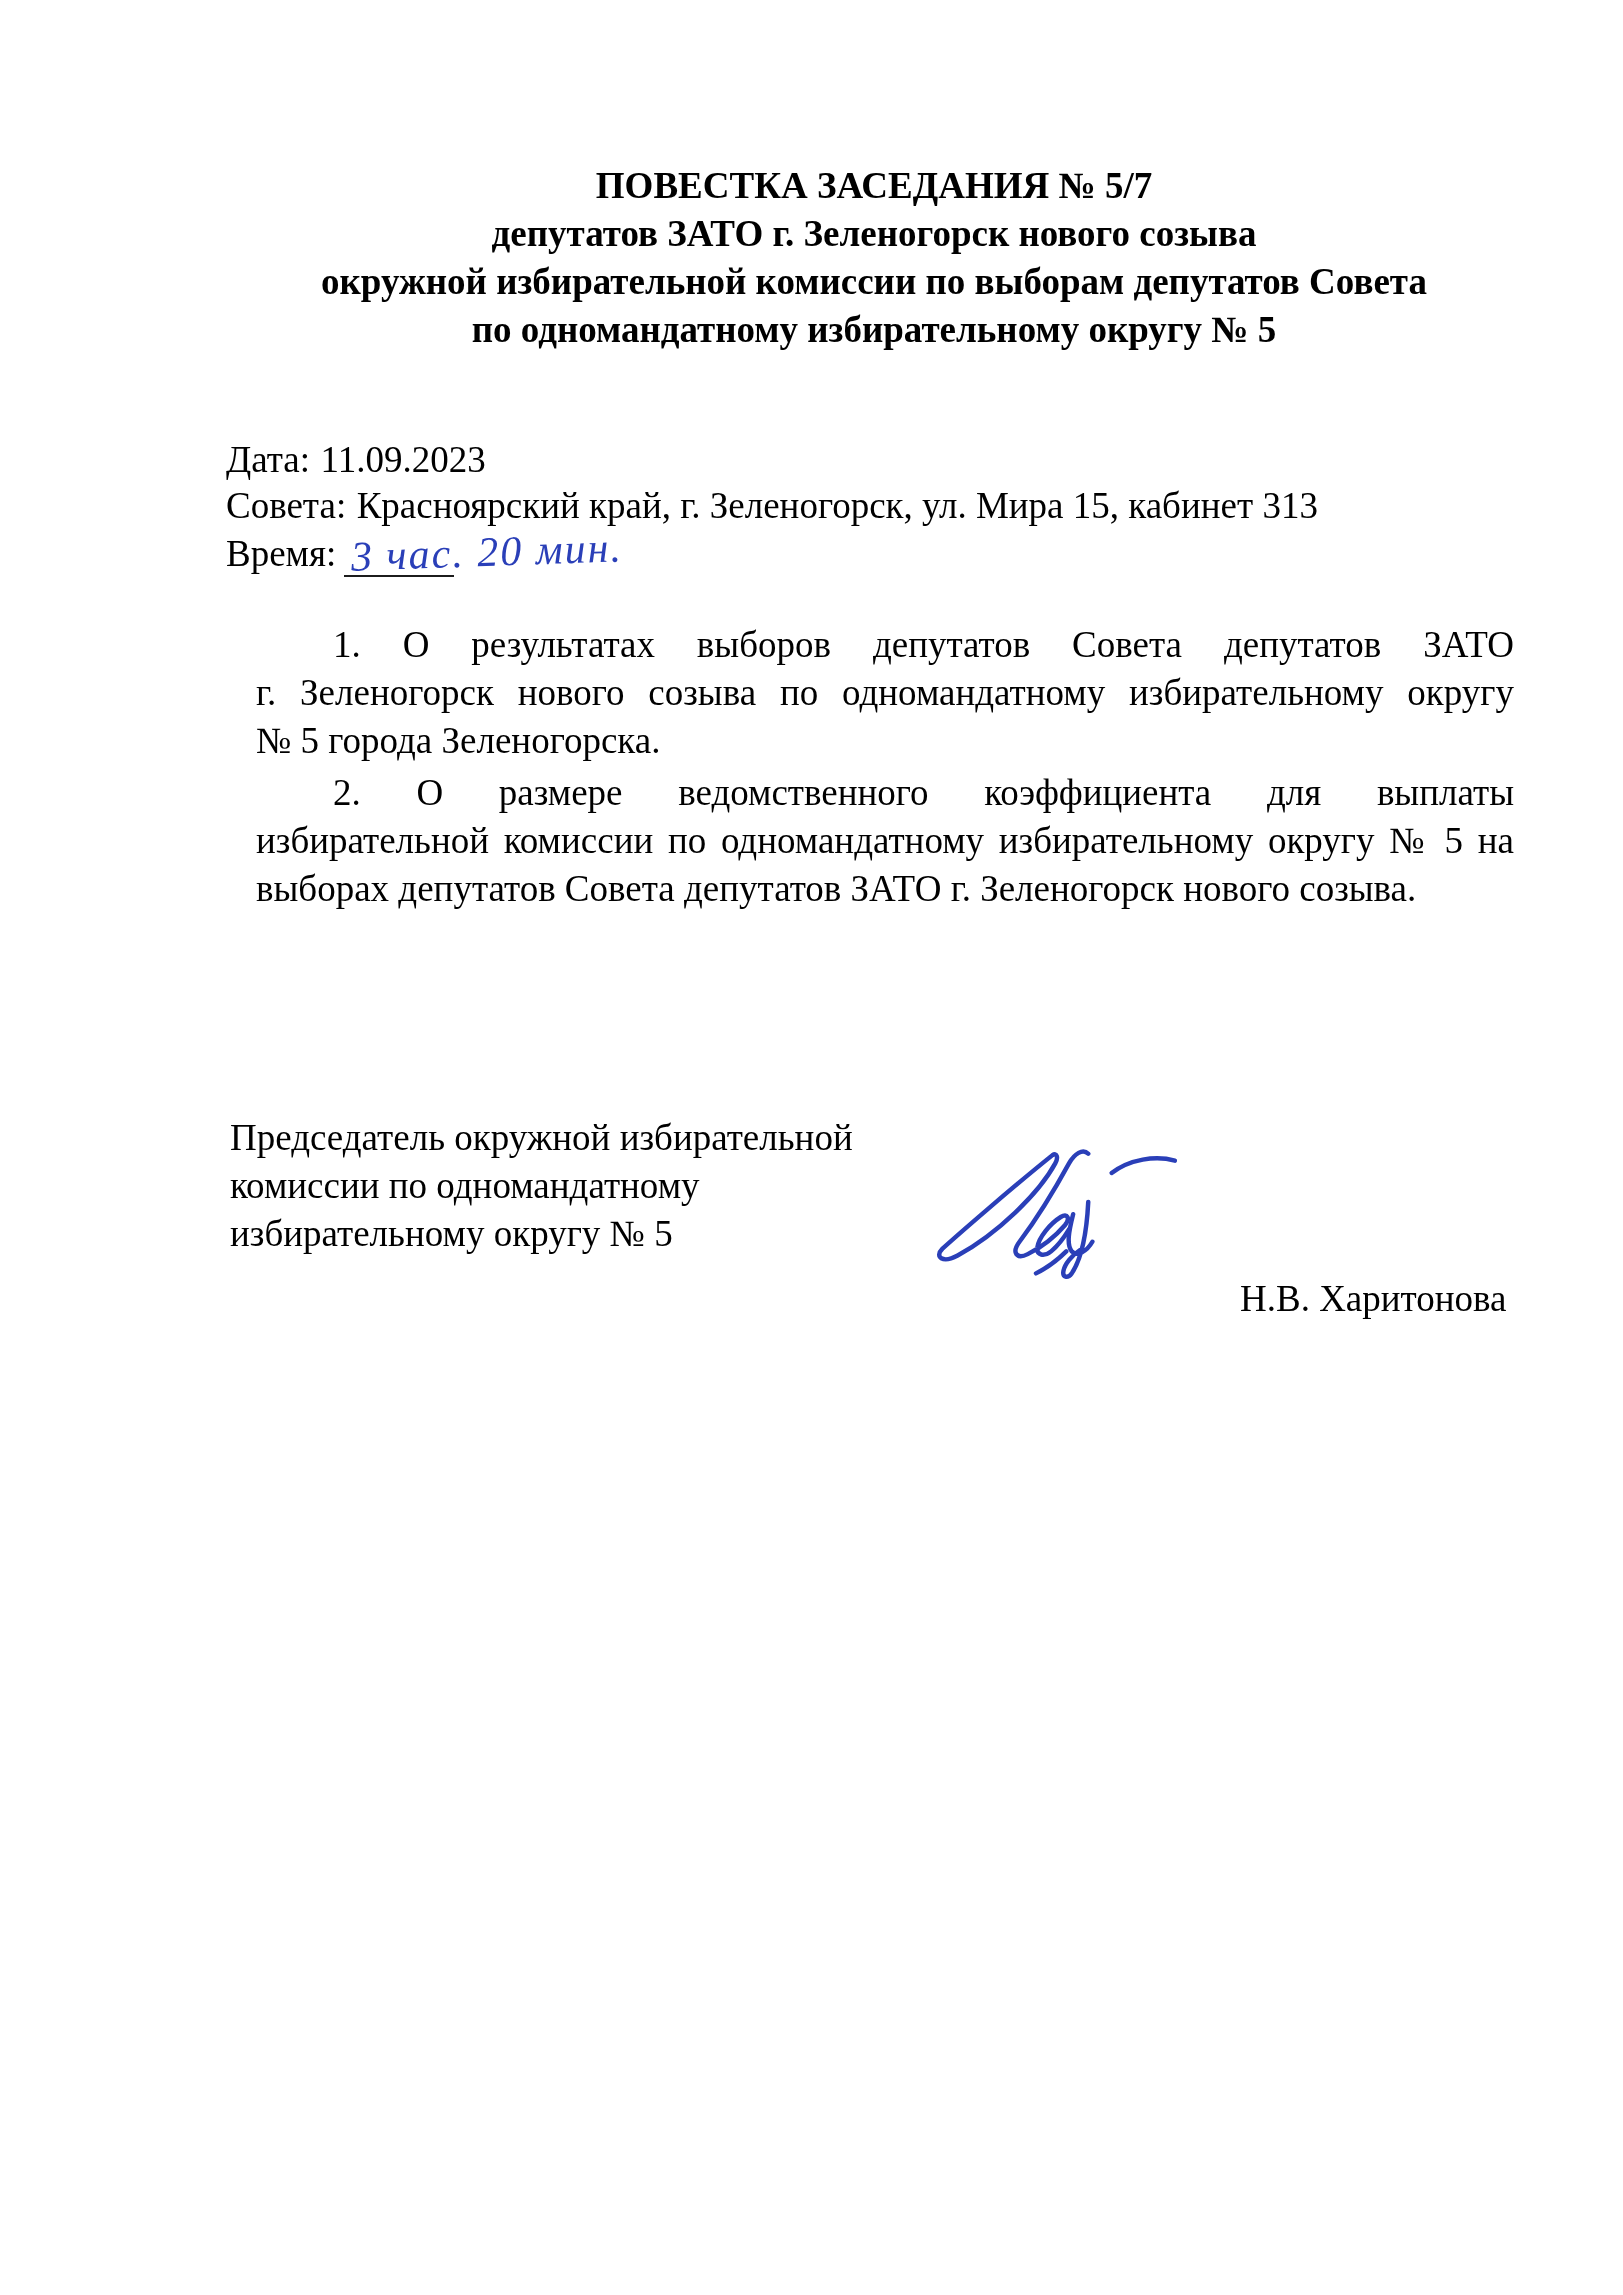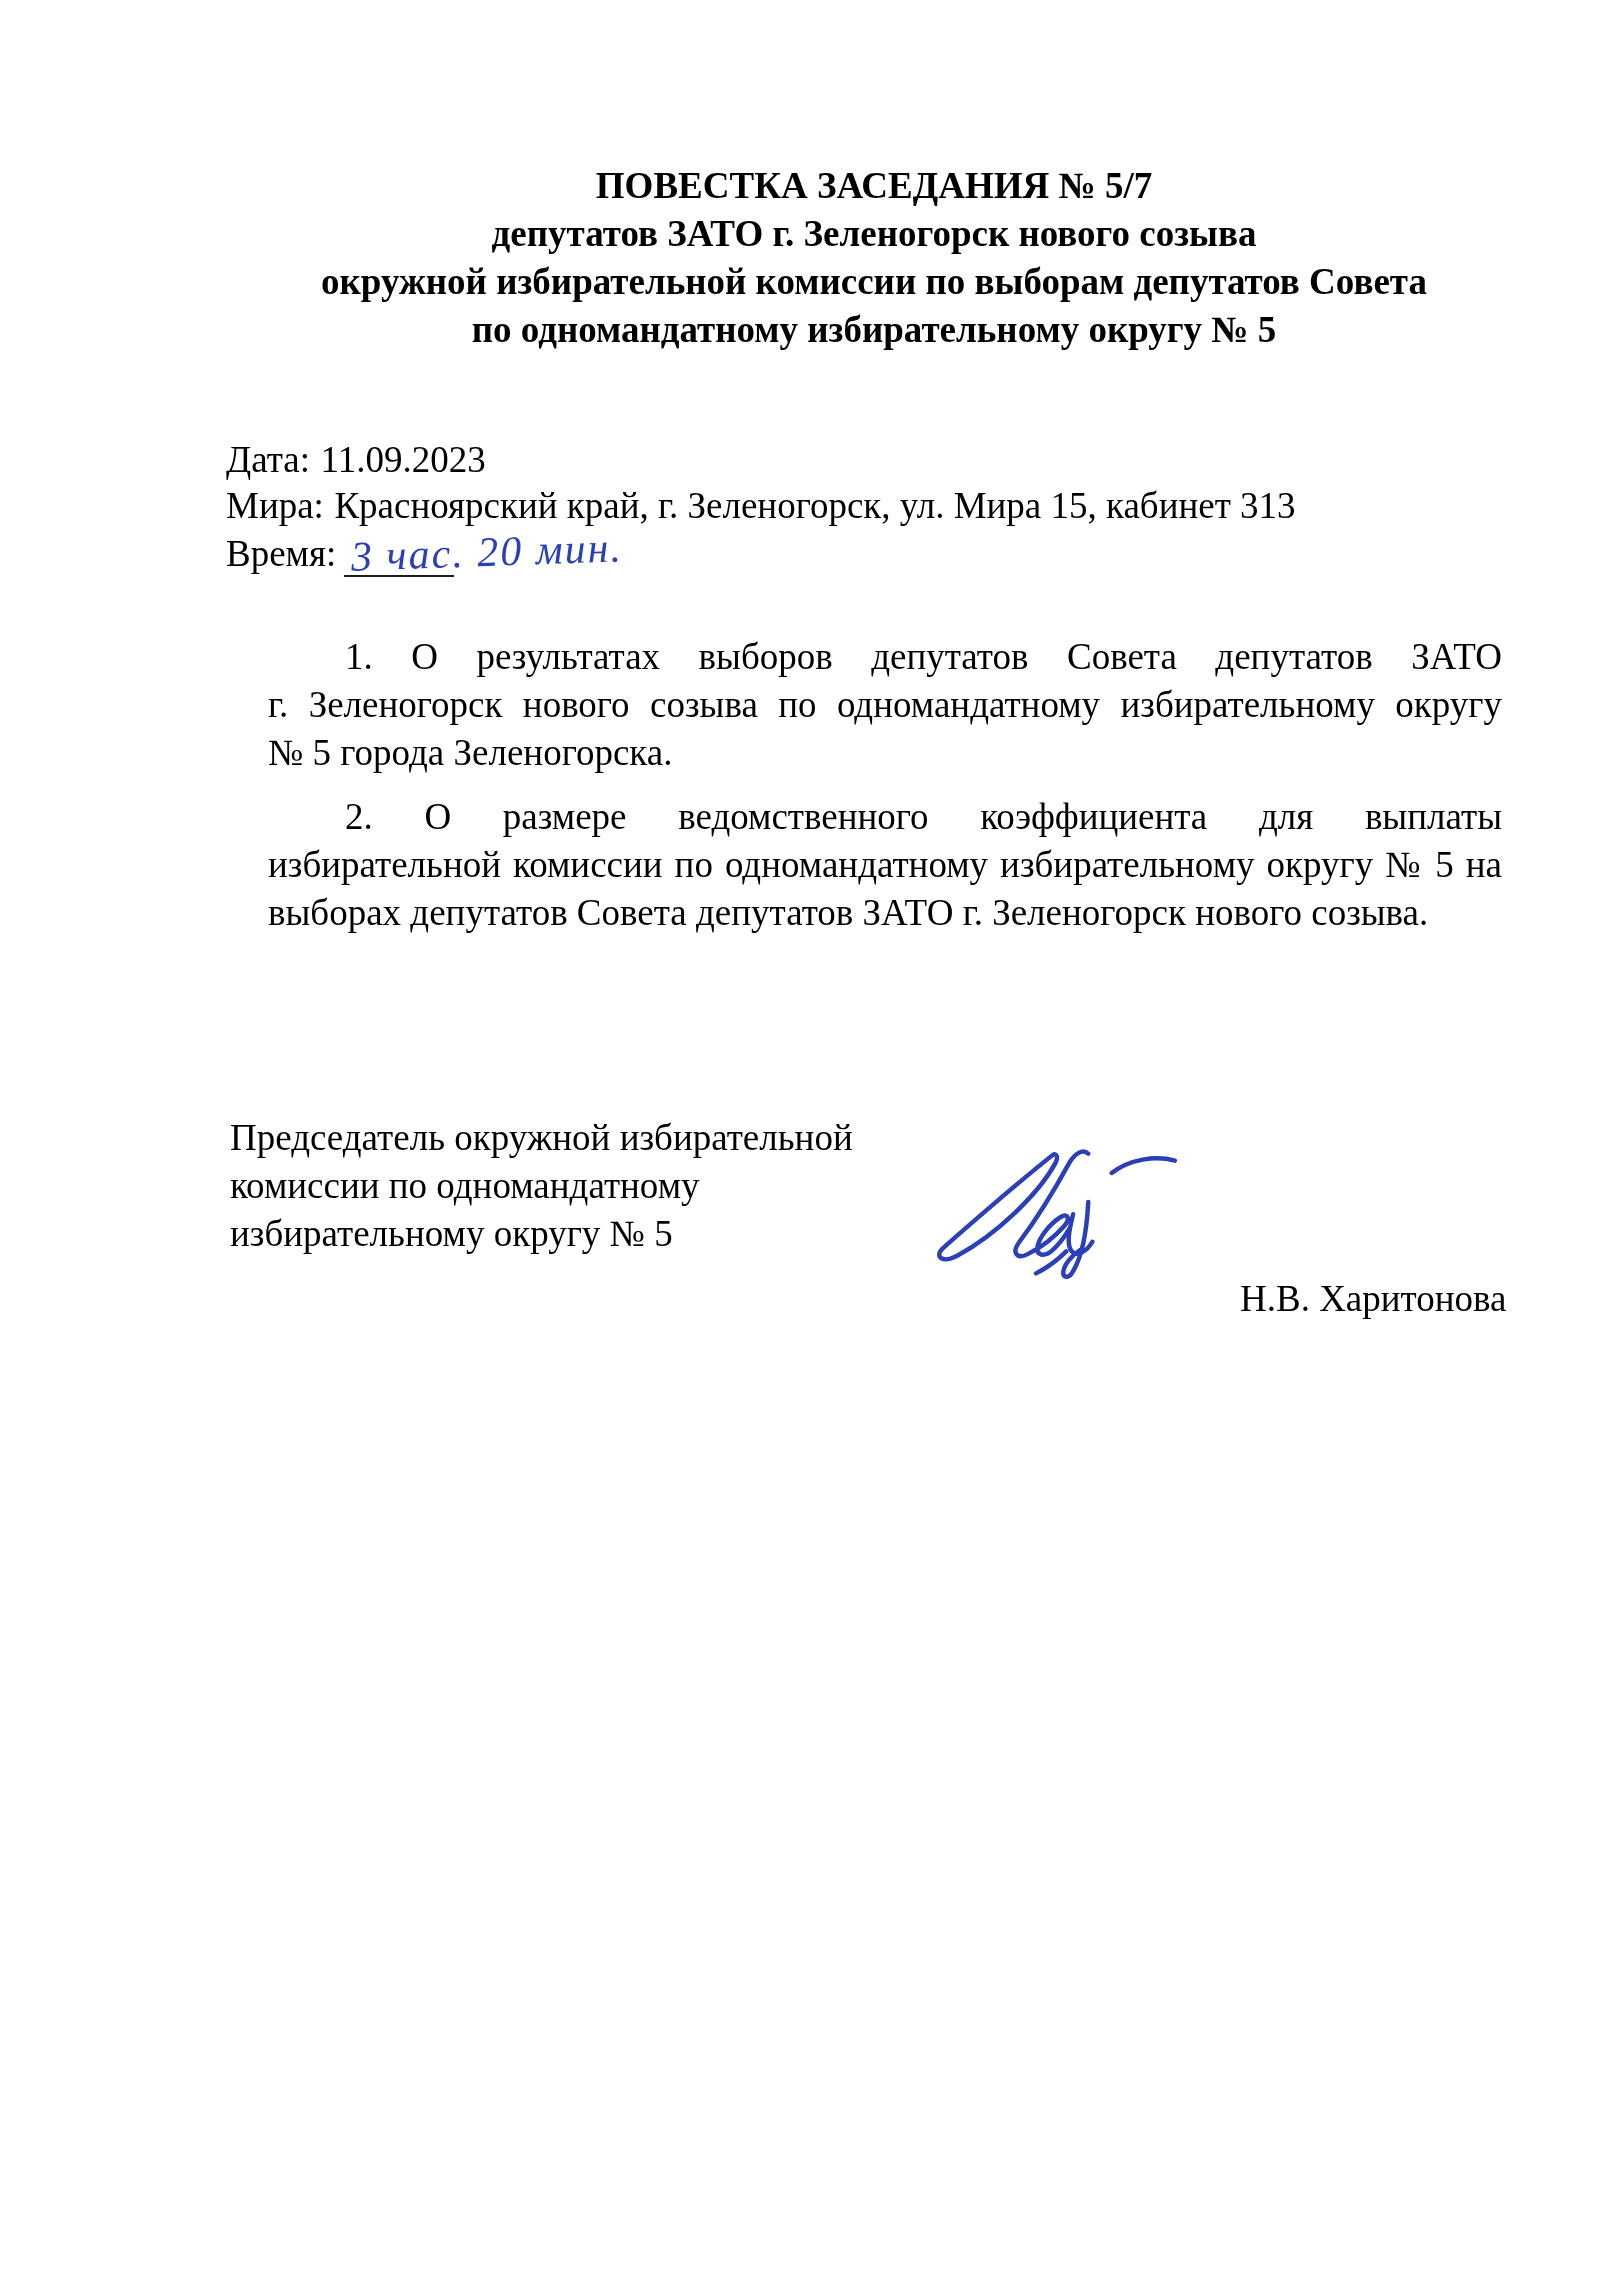--- a/index.html
+++ b/index.html
@@ -44,21 +44,21 @@
     left: 7.9px; bottom: 0px;
     width: 110px; height: 0;
     border-bottom: 2.6px solid #1c1c1c;
   }
   
   .agenda-block {
     position: absolute;
     left: 252px; top: 617px; width: 1266px;
     line-height: 48px;
   }
-  .agenda-item { margin: 16px; padding: 0; }
+  .agenda-item { margin: 4px; padding: 0; }
   .jline { text-align: justify; text-align-last: justify; }
   .iline { text-indent: 77px; }
   .lline { text-align: right; text-align-last: left; }
   
   .signoff-block {
     position: absolute;
     left: 230px; top: 1114px; width: 720px;
     line-height: 48px;
   }
   .sign-name {
@@ -90,21 +90,21 @@
     <div>депутатов ЗАТО г. Зеленогорск нового созыва</div>
     <div>окружной избирательной комиссии по выборам депутатов Совета</div>
     <div>по одномандатному избирательному округу № 5</div>
   </header>
 
   <section class="meta-block">
     <div class="meta-row">
       <span>Дата:</span><span class="value">11.09.2023</span>
     </div>
     <div class="meta-row">
-      <span>Мира:</span><span class="value">Красноярский край, г. Зеленогорск, ул. Мира 15, кабинет 313</span>
+      <span>Совета:</span><span class="value">Красноярский край, г. Зеленогорск, ул. Мира 15, кабинет 313</span>
     </div>
     <div class="meta-row">
       <span>Время:</span><span class="hand-wrap"><span class="hand">3 час. 20 мин.</span><span class="hand-underline"></span></span>
     </div>
   </section>
 
   <section class="agenda-block">
     <div class="agenda-item">
       <div class="jline iline">1. О результатах выборов депутатов Совета депутатов ЗАТО</div>
       <div class="jline">г. Зеленогорск нового созыва по одномандатному избирательному округу</div>

